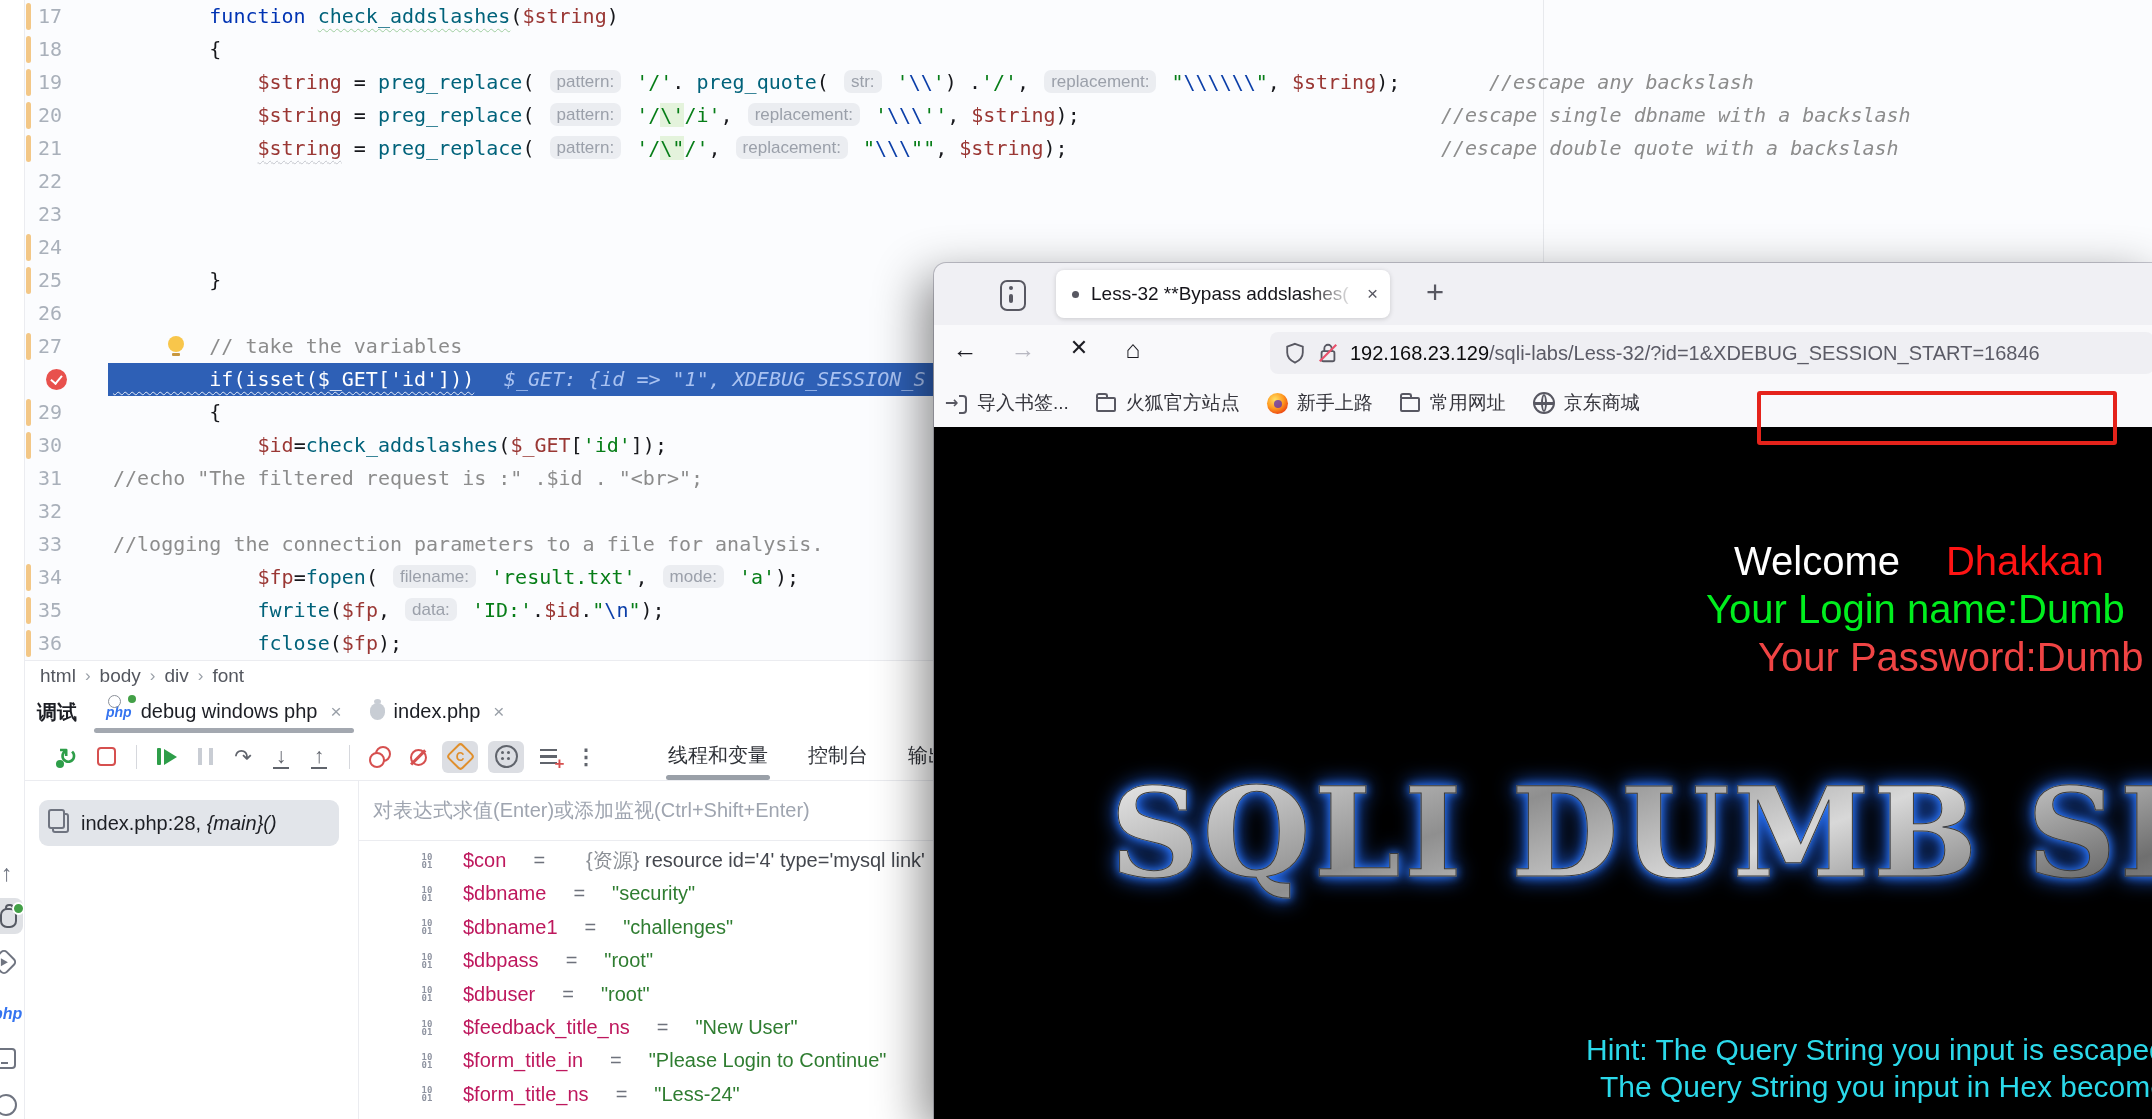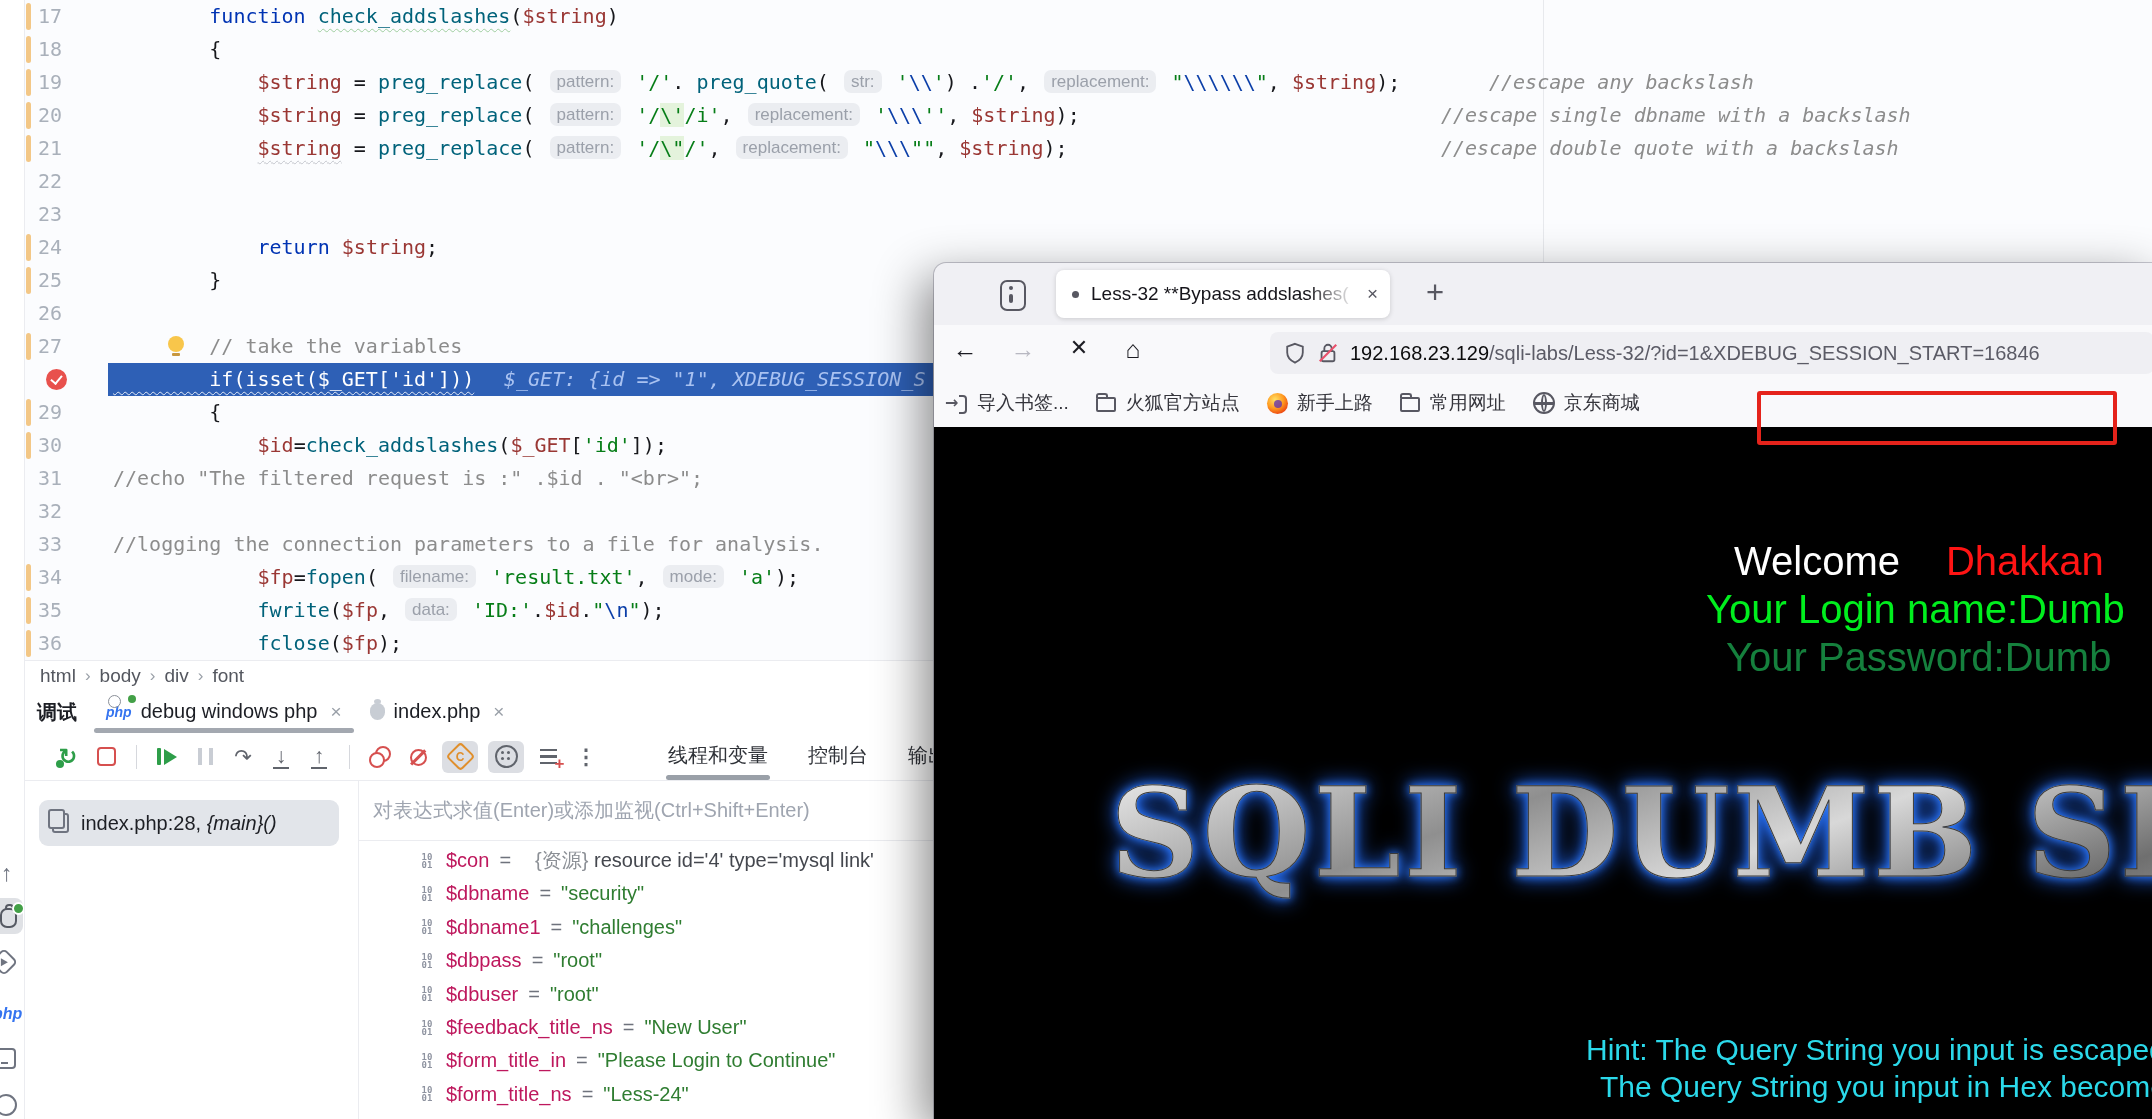--- a/index.html
+++ b/index.html
@@ -83,21 +83,21 @@
   #vtabs{display:flex;gap:36px;margin-left:56px}
   .vtab{position:relative;height:47px;line-height:45px;font-size:20px;color:#2f3238;padding:0 2px}
   .vtab.act::after{content:"";position:absolute;left:0;right:0;bottom:0;height:5px;background:#9aa0a8;border-radius:3px}
   #frames{position:absolute;left:0;top:90px;bottom:0;width:334px;border-right:1px solid #ebecf0}
   .framepill{position:absolute;left:15px;top:20px;width:300px;height:46px;background:#e2e5ea;border-radius:9px;display:flex;align-items:center;gap:12px;padding-left:13px;box-sizing:border-box;font-size:20px;color:#1d1f24}
   .fcopy{width:13px;height:16px;border:2px solid #6f7480;border-radius:3px;position:relative}
   .fcopy::before{content:"";position:absolute;left:-6px;top:-6px;width:13px;height:16px;border:2px solid #6f7480;border-radius:3px;background:#e2e5ea}
   #vpanel{position:absolute;left:334px;right:0;top:90px;bottom:0}
   #watch{height:60px;border-bottom:1px solid #ebecf0;display:flex;align-items:center;padding-left:15px;font-size:20px;color:#9fa5b0}
   #vars{position:absolute;left:0;right:0;top:64px}
-  .vrow{position:absolute;left:60px;height:33px;display:flex;align-items:center;gap:10px;white-space:nowrap;font-size:20px}
+  .vrow{position:absolute;left:60px;height:33px;display:flex;align-items:center;gap:27px;white-space:nowrap;font-size:20px}
   .b1001{width:18px;font:bold 9px/8px "DejaVu Sans Mono",monospace;color:#8e93a0;text-align:center}
   .vname{color:#be185d}.veq{color:#6e727c}.vstr{color:#2f7d31}.vgray{color:#8c9096}.vres{color:#44474e}
   
   #bw{position:absolute;left:934px;top:263px;width:1226px;height:856px;background:#f0f0f4;border-radius:12px 0 0 0;box-shadow:-12px 14px 48px rgba(0,0,0,.45),0 0 0 1px #c9c9d2;z-index:10;overflow:hidden}
   #tstrip{position:relative;height:62px}
   .ffview{position:absolute;left:66px;top:17px;width:22px;height:27px;border:2.5px solid #585862;border-radius:7px}
   .ffview::before{content:"";position:absolute;left:7px;top:4px;width:4px;height:4px;background:#585862;border-radius:50%}
   .ffview::after{content:"";position:absolute;left:7px;top:12px;width:4px;height:9px;background:#585862;border-radius:2px}
   #btab{position:absolute;left:122px;top:7px;width:334px;height:48px;background:#fff;border-radius:8px;box-shadow:0 1px 5px rgba(0,0,0,.16);display:flex;align-items:center;gap:12px;padding:0 12px 0 16px;box-sizing:border-box}
   .tabdot{width:7px;height:7px;background:#585862;border-radius:50%;flex:none}
@@ -120,21 +120,21 @@
   .bi-firefox{background:radial-gradient(circle at 38% 32%,#ffe066 0%,#ff9a1f 45%,#e8320f 85%);border-radius:50%;width:21px;height:21px}
   .bi-firefox::after{content:"";position:absolute;left:7px;top:7px;width:8px;height:8px;background:#5b2db3;border-radius:50%;opacity:.75}
   .bi-globe{width:18px;height:18px;border:2.5px solid #585862;border-radius:50%}
   .bi-globe::before{content:"";position:absolute;left:6px;top:0;width:6px;height:18px;border:2.5px solid #585862;border-radius:50%;box-sizing:border-box}
   .bi-globe::after{content:"";position:absolute;left:0;top:8px;width:18px;height:2.5px;background:#585862}
   #bpage{position:absolute;left:0;top:164px;right:0;bottom:0;background:#000}
   .pgt{position:absolute;white-space:nowrap;font-family:"Liberation Sans",sans-serif}
   #wline{left:800px;top:112px;font-size:40px}
   #wline .wh{color:#fff}#wline .rd{color:#ff1414;margin-left:46px}
   #gl1{left:772px;top:160px;font-size:40px;color:#00ef1e}
-  #gl2{left:792px;top:208px;font-size:40px;color:#15803d}
+  #gl2{left:824px;top:208px;font-size:40px;color:#ef4444}
   #banner{left:176px;top:338px;font:bold 124px/1.1 "DejaVu Serif",serif;letter-spacing:3px;
     background:linear-gradient(160deg,#efefef 0%,#8f8f8f 28%,#d8d8d8 48%,#6f6f6f 70%,#cfcfcf 100%);
     -webkit-background-clip:text;background-clip:text;color:transparent;
     -webkit-text-stroke:1px #3a3a3a;
     filter:drop-shadow(0 0 4px #2e7bff) drop-shadow(0 0 10px #1f5fe0)}
   #hint1{left:652px;top:606px;font-size:30px;color:#2bd9ea}
   #hint2{left:666px;top:643px;font-size:30px;color:#2bd9ea}
 </style>
 </head>
 <body>
@@ -172,21 +172,20 @@
       </div>
       <div class="row" style="top: 165px; text-decoration: underline;">
         <div class="ln">22</div>
       </div>
       <div class="row" style="top: 198px;">
         <div class="ln">23</div>
       </div>
       <div class="row" style="top: 231px;">
         <div class="chg"></div>
         <div class="ln">24</div>
-        <div class="code"><span class="tok p">            </span><span class="tok k">return</span><span class="tok p"> </span><span class="tok v">$string</span><span class="tok p">;</span></div>
       </div>
       <div class="row" style="top: 264px;">
         <div class="chg"></div>
         <div class="ln">25</div>
         <div class="code"><span class="tok p">        }</span></div>
       </div>
       <div class="row" style="top: 297px;">
         <div class="ln">26</div>
       </div>
       <div class="row" style="top: 330px;">

